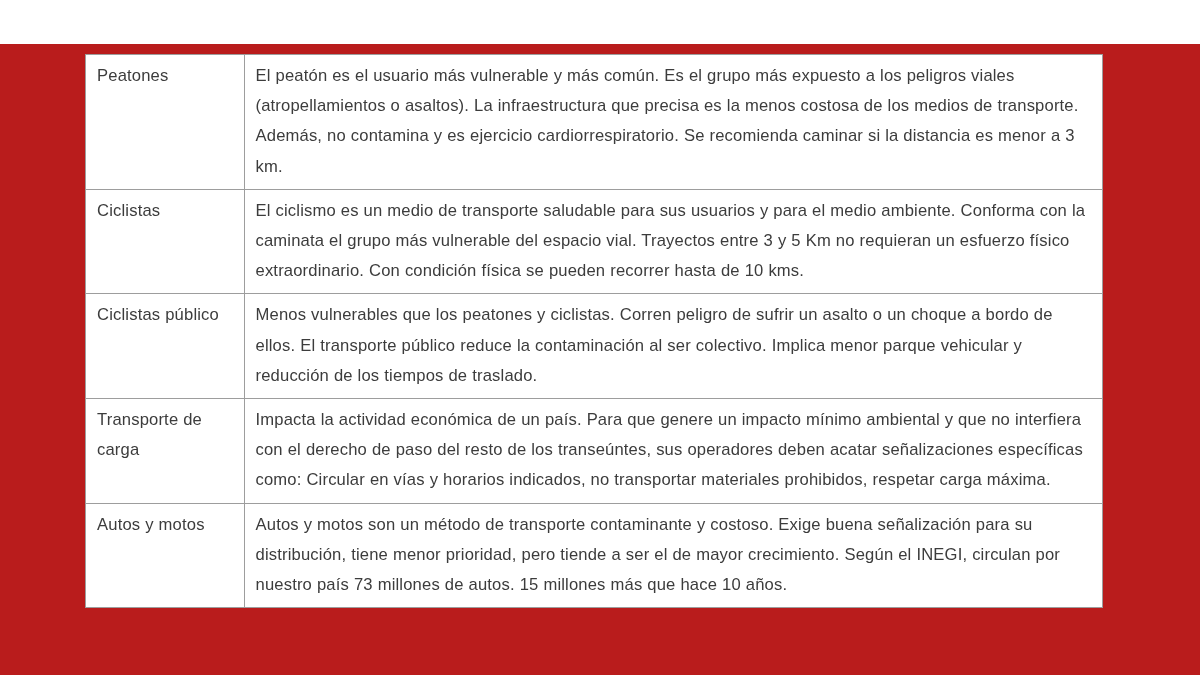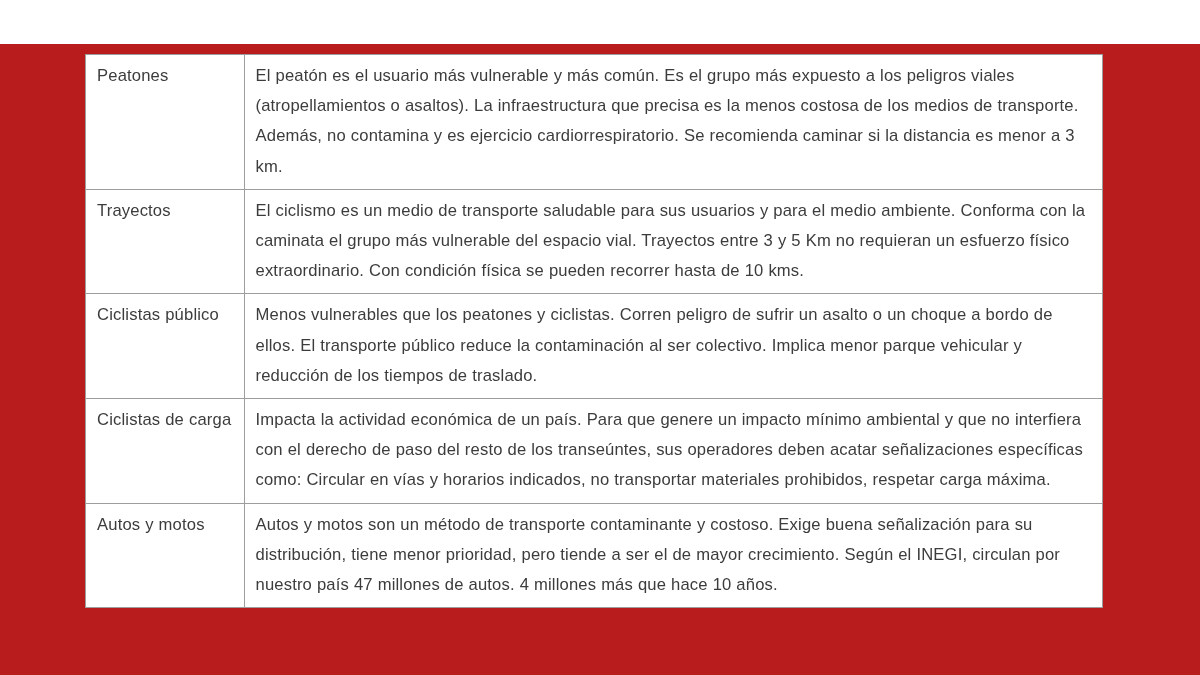--- a/index.html
+++ b/index.html
@@ -72,45 +72,45 @@
       <tr>
         <td class="col-label">
             <span class="cell-text">Peatones</span>
           </td>
         <td class="col-desc">
             <span class="cell-text">El peatón es el usuario más vulnerable y más común. Es el grupo más expuesto a los peligros viales (atropellamientos o asaltos). La infraestructura que precisa es la menos costosa de los medios de transporte. Además, no contamina y es ejercicio cardiorrespiratorio. Se recomienda caminar si la distancia es menor a 3 km.</span>
           </td>
       </tr>
       <tr>
         <td class="col-label">
-            <span class="cell-text">Trayectos</span>
+            <span class="cell-text">Ciclistas</span>
           </td>
         <td class="col-desc">
             <span class="cell-text">El ciclismo es un medio de transporte saludable para sus usuarios y para el medio ambiente. Conforma con la caminata el grupo más vulnerable del espacio vial. Trayectos entre 3 y 5 Km no requieran un esfuerzo físico extraordinario. Con condición física se pueden recorrer hasta de 10 kms.</span>
           </td>
       </tr>
       <tr>
         <td class="col-label">
             <span class="cell-text">Ciclistas público</span>
           </td>
         <td class="col-desc">
             <span class="cell-text">Menos vulnerables que los peatones y ciclistas. Corren peligro de sufrir un asalto o un choque a bordo de ellos. El transporte público reduce la contaminación al ser colectivo. Implica menor parque vehicular y reducción de los tiempos de traslado.</span>
           </td>
       </tr>
       <tr>
         <td class="col-label">
-            <span class="cell-text">Ciclistas de carga</span>
+            <span class="cell-text">Transporte de carga</span>
           </td>
         <td class="col-desc">
             <span class="cell-text">Impacta la actividad económica de un país. Para que genere un impacto mínimo ambiental y que no interfiera con el derecho de paso del resto de los transeúntes, sus operadores deben acatar señalizaciones específicas como: Circular en vías y horarios indicados, no transportar materiales prohibidos, respetar carga máxima.</span>
           </td>
       </tr>
       <tr>
         <td class="col-label">
             <span class="cell-text">Autos y motos</span>
           </td>
         <td class="col-desc">
-            <span class="cell-text">Autos y motos son un método de transporte contaminante y costoso. Exige buena señalización para su distribución, tiene menor prioridad, pero tiende a ser el de mayor crecimiento. Según el INEGI, circulan por nuestro país 47 millones de autos. 4 millones más que hace 10 años.</span>
+            <span class="cell-text">Autos y motos son un método de transporte contaminante y costoso. Exige buena señalización para su distribución, tiene menor prioridad, pero tiende a ser el de mayor crecimiento. Según el INEGI, circulan por nuestro país 73 millones de autos. 15 millones más que hace 10 años.</span>
           </td>
       </tr>
     </tbody>
   </table>
 </div>
 
 </body></html>

